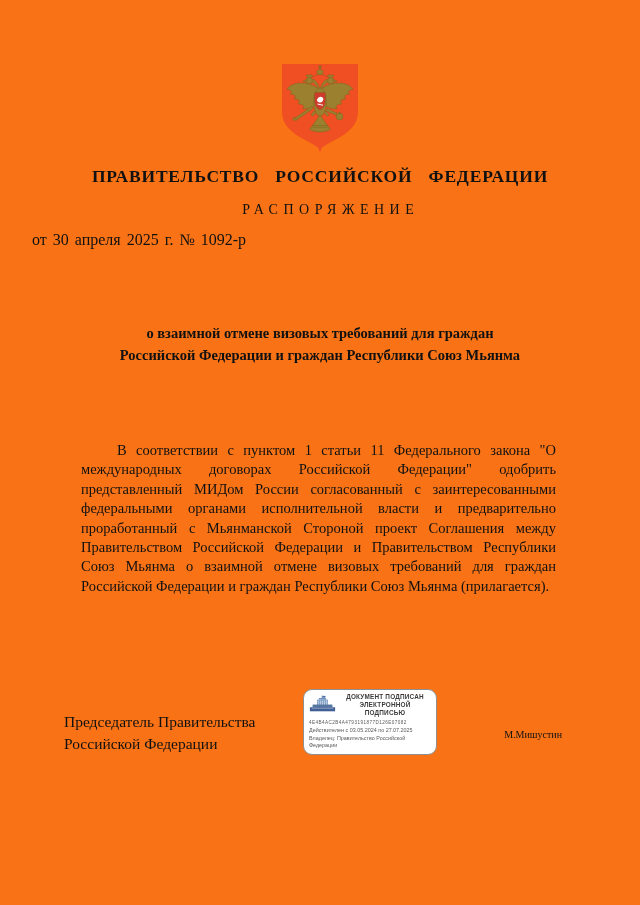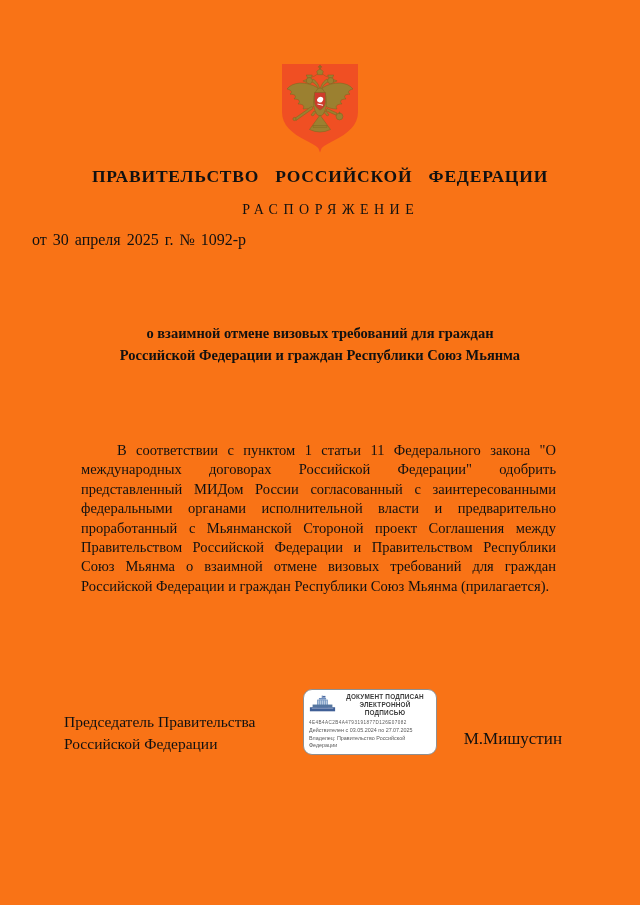--- a/index.html
+++ b/index.html
@@ -68,21 +68,21 @@
     margin-top:1.5px; font-family:"Liberation Sans", sans-serif;
     font-size:5.4px; line-height:7px; color:#5a5a5a; width:100px;
   }
 
   
   .signer-title {
     position:absolute; left:64px; top:711px; width:215px; text-align:left;
     font-size:15.5px; line-height:22px; white-space:pre-line;
   }
   .signer-name {
-    position:absolute; top:729px; right:78px; font-size:17px; text-align:right;
+    position:absolute; top:729px; right:78px; font-size:10px; text-align:right;
   }
 </style>
 </head>
 <body>
 
 <div class="page">
 
   <div class="emblem">
     <svg viewBox="0 0 84 92" width="84" height="92" xmlns="http://www.w3.org/2000/svg">
 

